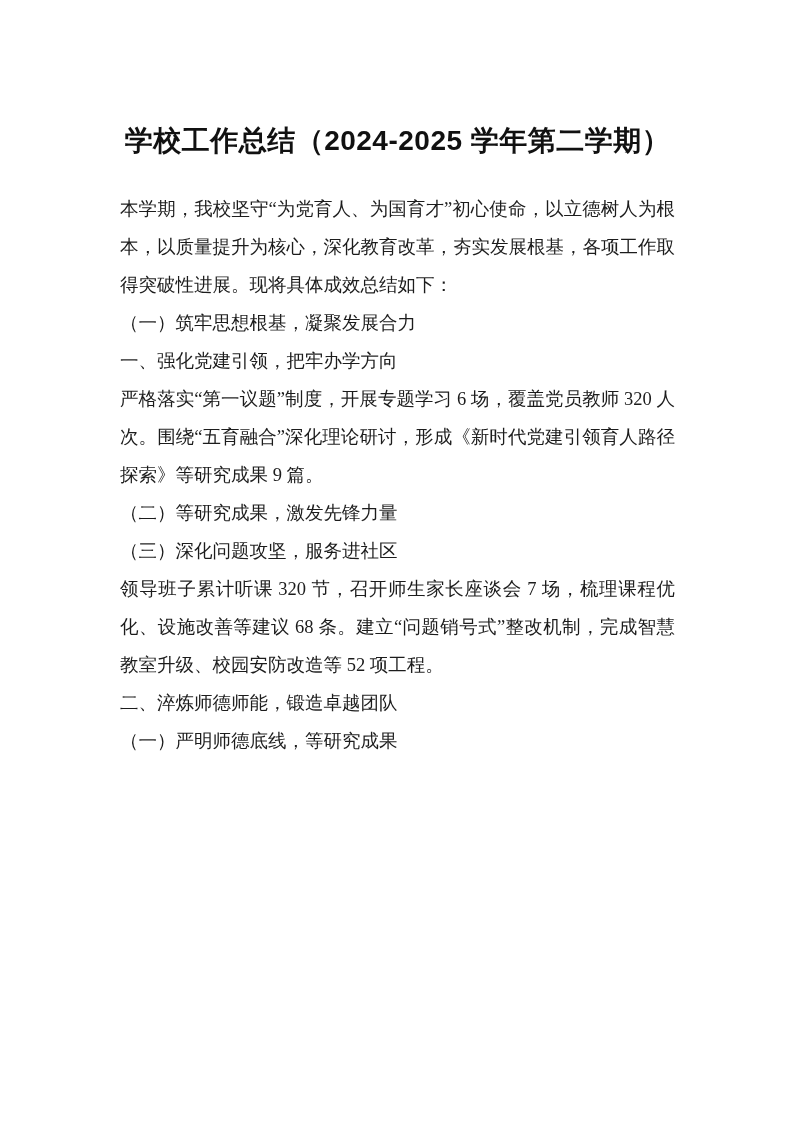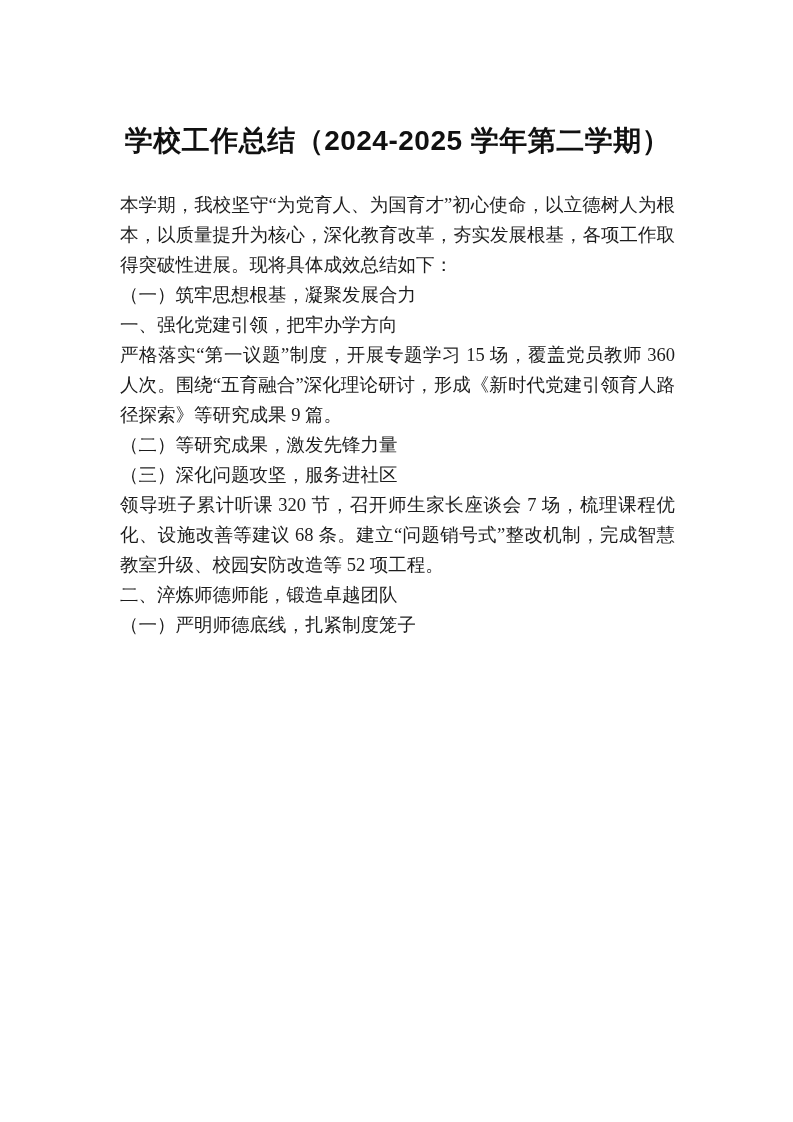--- a/index.html
+++ b/index.html
@@ -29,21 +29,21 @@
     white-space: nowrap;
     letter-spacing: 0.5px;
     color: #111111;
   }
   .doc-body {
     width: 555px;
   }
   .para {
     margin: 0;
     font-size: 18.5px;
-    line-height: 30px;
+    line-height: 38px;
     text-align: justify;
     word-break: break-all;
   }
   .para.clipped {
     
     text-align-last: justify;
   }
 </style>
 </head>
 <body>
@@ -51,27 +51,27 @@
 <div class="page">
   <h1 class="doc-title">学校工作总结（2024-2025 学年第二学期）</h1>
 
   <div class="doc-body">
     <p class="para">本学期，我校坚守“为党育人、为国育才”初心使命，以立德树人为根本，以质量提升为核心，深化教育改革，夯实发展根基，各项工作取得突破性进展。现将具体成效总结如下：</p>
 
     <p class="para">（一）筑牢思想根基，凝聚发展合力</p>
 
     <p class="para">一、强化党建引领，把牢办学方向</p>
 
-    <p class="para">严格落实“第一议题”制度，开展专题学习 15 场，覆盖党员教师 360 人次。围绕“五育融合”深化理论研讨，形成《新时代党建引领育人路径探索》等研究成果 9 篇。</p>
+    <p class="para">严格落实“第一议题”制度，开展专题学习 6 场，覆盖党员教师 320 人次。围绕“五育融合”深化理论研讨，形成《新时代党建引领育人路径探索》等研究成果 9 篇。</p>
 
     <p class="para">（二）等研究成果，激发先锋力量</p>
 
 
     <p class="para">（三）深化问题攻坚，服务进社区</p>
 
     <p class="para">领导班子累计听课 320 节，召开师生家长座谈会 7 场，梳理课程优化、设施改善等建议 68 条。建立“问题销号式”整改机制，完成智慧教室升级、校园安防改造等 52 项工程。</p>
 
     <p class="para">二、淬炼师德师能，锻造卓越团队</p>
 
-    <p class="para">（一）严明师德底线，扎紧制度笼子</p>
+    <p class="para">（一）严明师德底线，等研究成果</p>
 
   </div>
 </div>
 
 </body></html>

